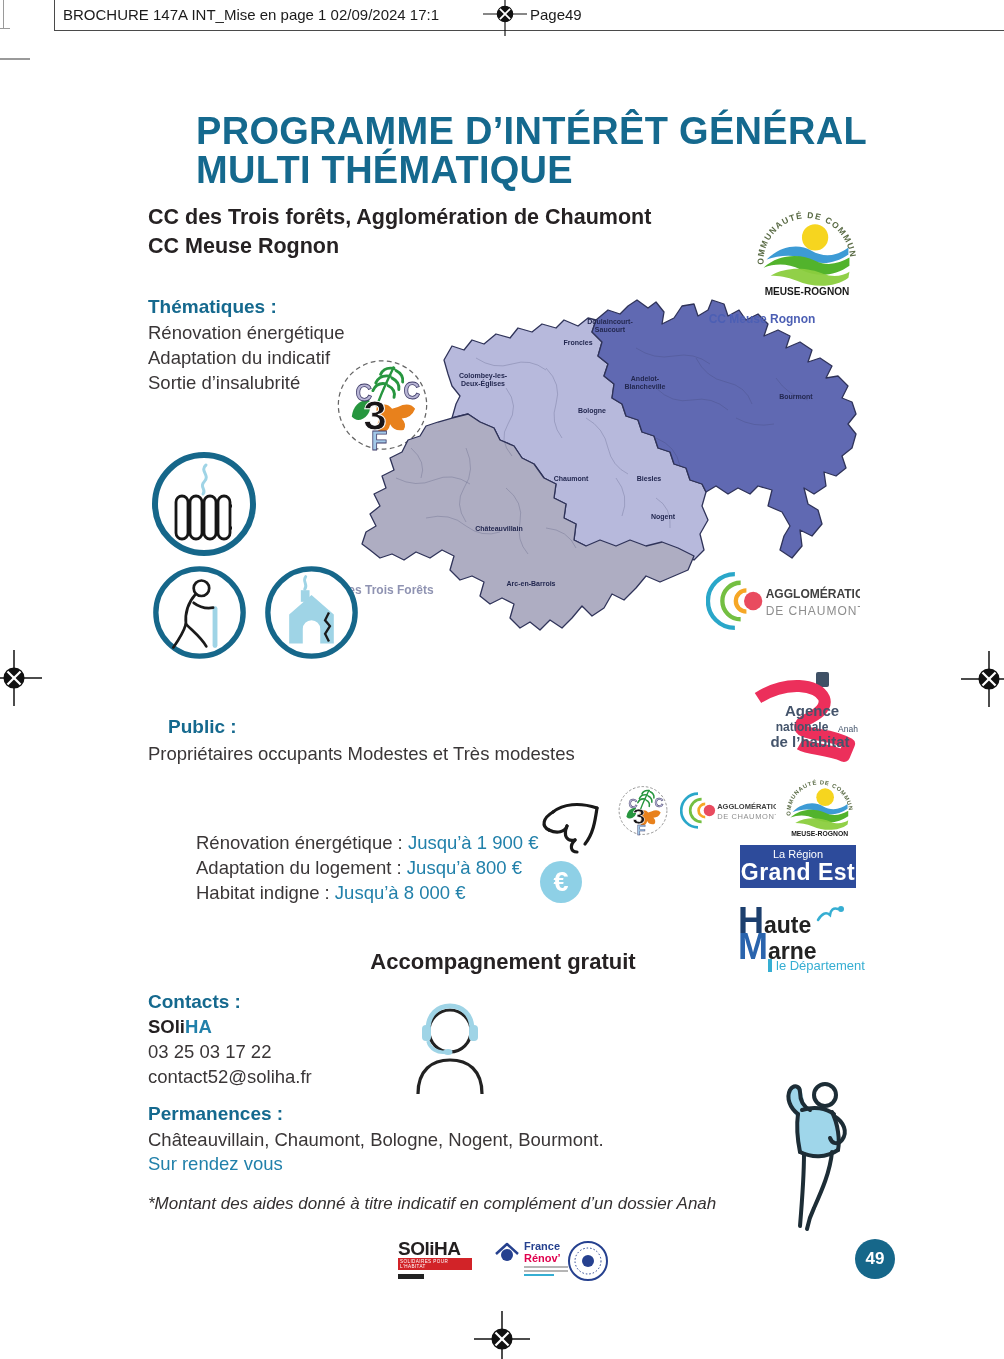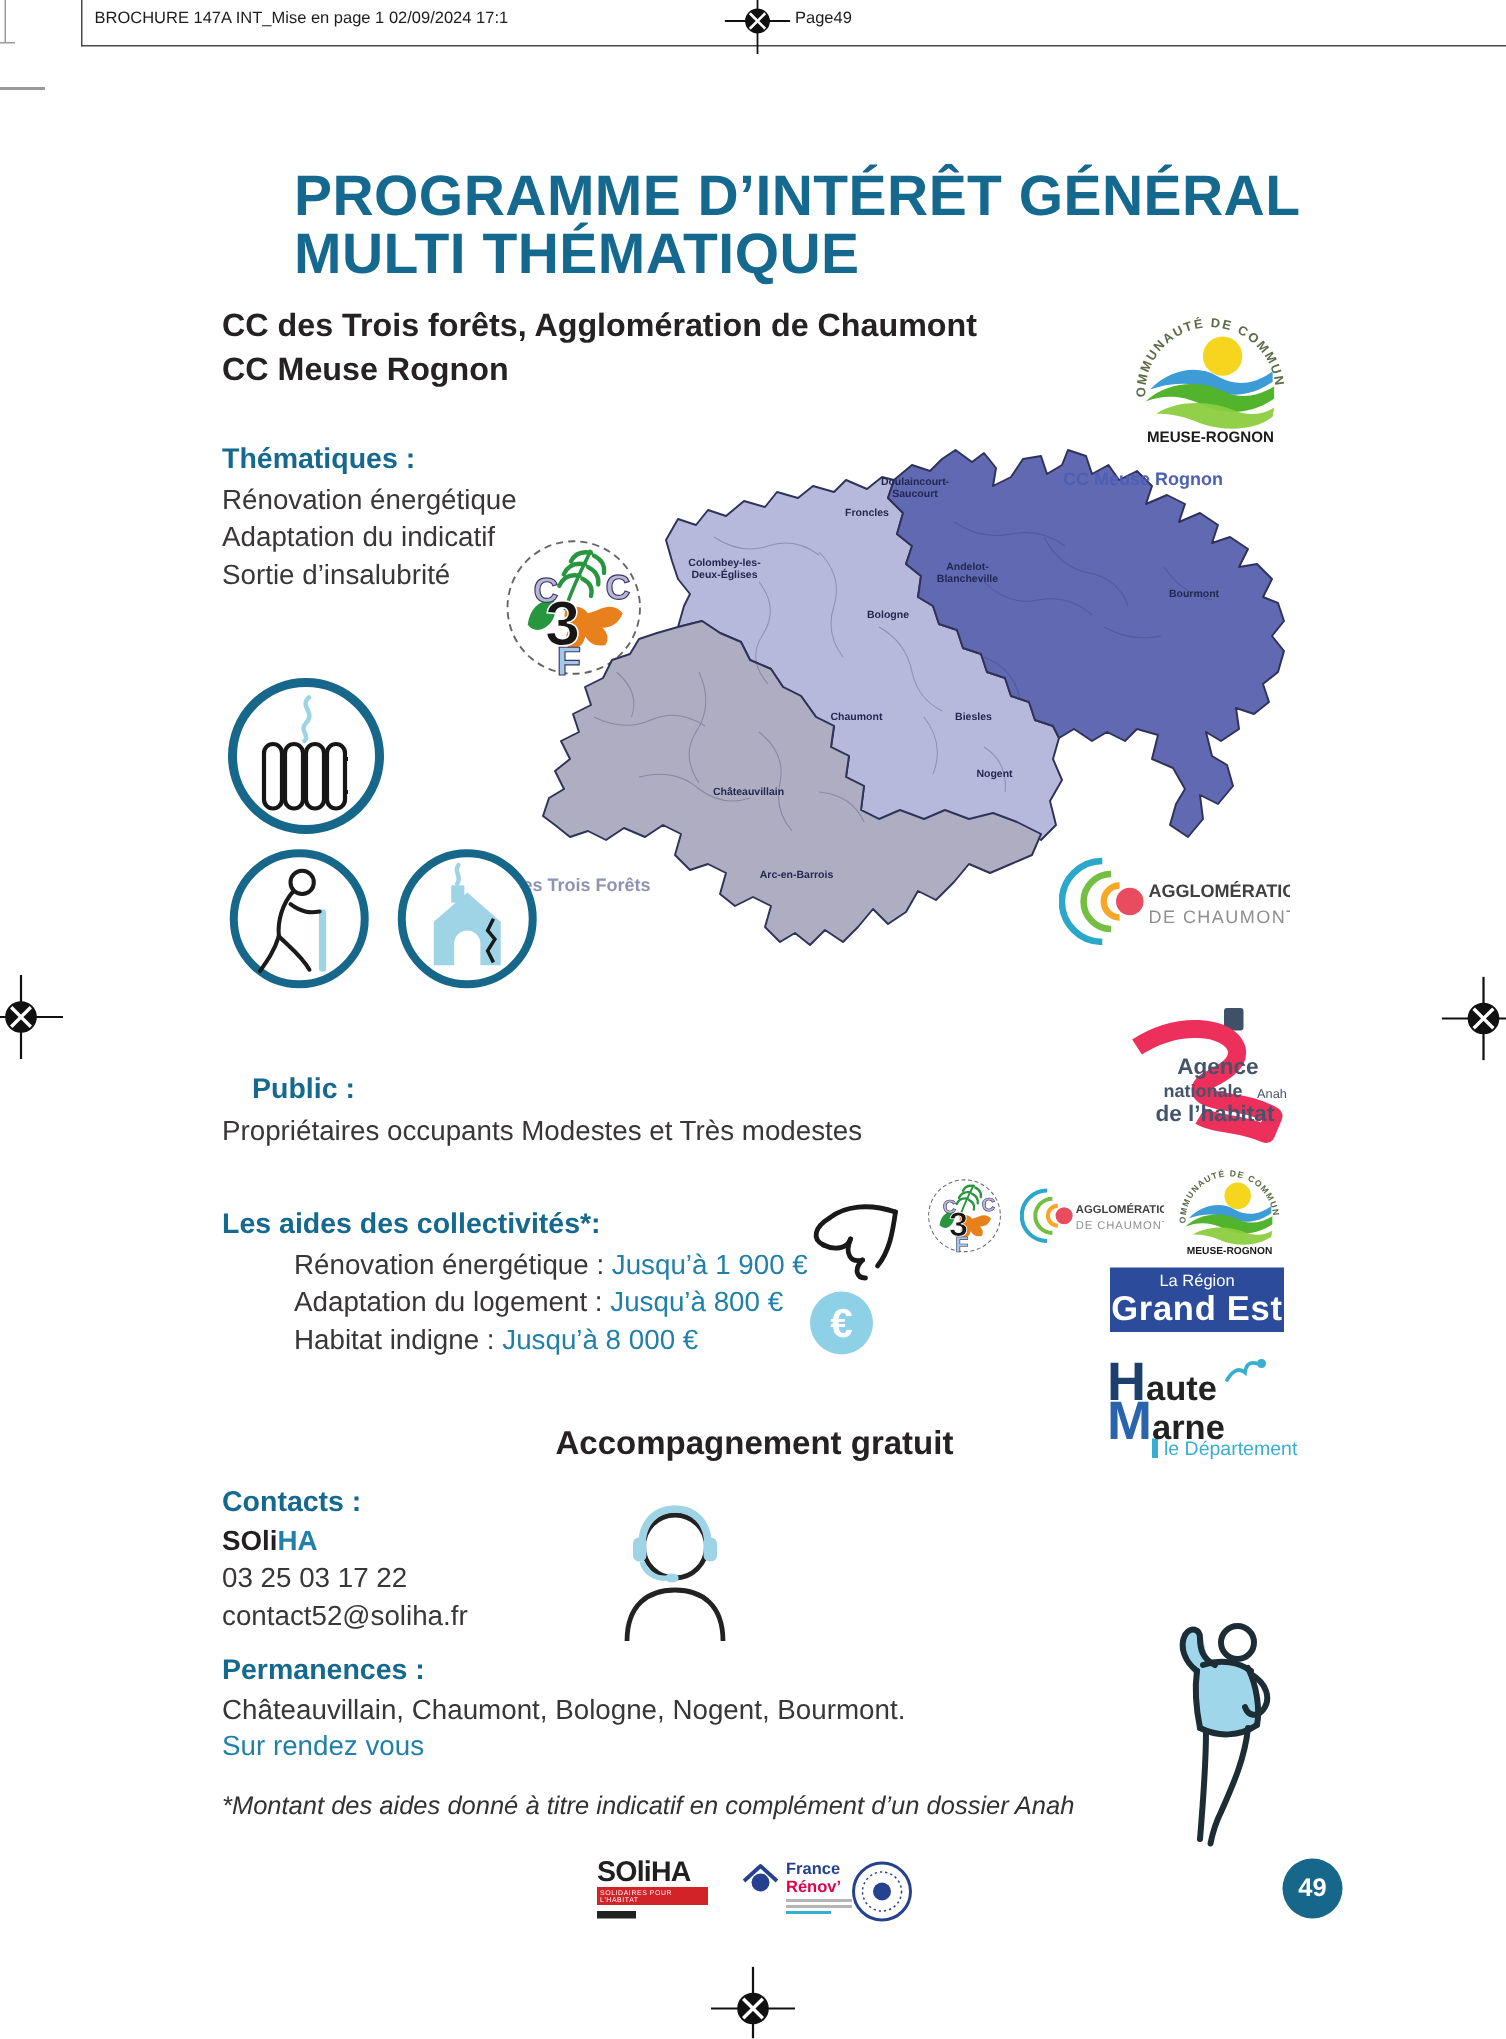--- a/index.html
+++ b/index.html
@@ -1,20 +1,20 @@
 <!DOCTYPE html>
 <html><head>
 <meta charset="utf-8">
 <style>
   html,body{margin:0;padding:0;background:#ffffff;}
   #page{position:relative;width:1004px;height:1359px;background:#fff;overflow:hidden;
         font-family:"Liberation Sans", sans-serif;color:#2b2829;}
   .abs{position:absolute;}
   
-  .hdr-text{font-size:11px;color:#1c1c1c;white-space:nowrap;}
+  .hdr-text{font-size:15px;color:#1c1c1c;white-space:nowrap;}
   .hdr-vline{width:1px;height:31px;background:#4a4a4a;}
   .hdr-hline{height:1px;background:#4a4a4a;}
   .crop{background:#9a9a9a;}
   
   .title{font-size:38px;line-height:39px;font-weight:bold;color:#15698e;letter-spacing:.3px;margin-left:48px;}
   .subtitle{font-size:21.5px;line-height:29px;font-weight:bold;color:#262223;}
   .sec-head{font-size:19px;font-weight:bold;color:#15698e;text-align:center;}
   .body-text{font-size:18.5px;line-height:25px;color:#3a3637;}
   .teal-val{color:#2180aa;}
   .accomp{font-size:22px;font-weight:bold;color:#262223;text-align:center;}
@@ -203,21 +203,20 @@
     <path d="M 6,26 C 34,8 66,12 72,26 C 76,37 62,44 54,48 C 48,51 46,56 52,59 C 62,64 80,62 97,72 L 92,84 C 74,76 58,78 48,72" fill="none" stroke="#ec2f5b" stroke-width="12" stroke-linejoin="round"></path>
     <text x="60" y="44" font-size="15" font-weight="bold" fill="#44546b" text-anchor="middle">Agence</text>
     <text x="50" y="59" font-size="12" font-weight="bold" fill="#44546b" text-anchor="middle">nationale</text>
     <text x="96" y="60" font-size="8.5" fill="#44546b" text-anchor="middle">Anah</text>
     <text x="58" y="75" font-size="15" font-weight="bold" fill="#44546b" text-anchor="middle">de l’habitat</text>
   </svg>
 
   <div class="abs sec-head" style="left:148px;top:716px;margin-left:20px;">Public :</div>
   <div class="abs body-text" style="left:148px;top:741px;">Propriétaires occupants Modestes et Très modestes</div>
 
-  <div class="abs sec-head" style="left:148px;top:806px;">Les aides des collectivités*:</div>
   <div class="abs body-text" style="left:148px;top:830px;margin-left:48px;">
     <div><span>Rénovation énergétique : </span><span class="teal-val">Jusqu’à 1 900 €</span></div>
     <div><span>Adaptation du logement : </span><span class="teal-val">Jusqu’à 800 €</span></div>
     <div><span>Habitat indigne : </span><span class="teal-val">Jusqu’à 8 000 €</span></div>
   </div>
 
   <svg class="abs" style="left:505px;top:800px;" width="96" height="106" viewBox="0 0 96 106">
     <circle cx="56" cy="82" r="21" fill="#8ed0e6"></circle>
     <text x="56" y="91" font-size="27" font-weight="bold" fill="#fff" text-anchor="middle">€</text>
     <g stroke="#191919" stroke-width="3.2" fill="none" stroke-linecap="round">

